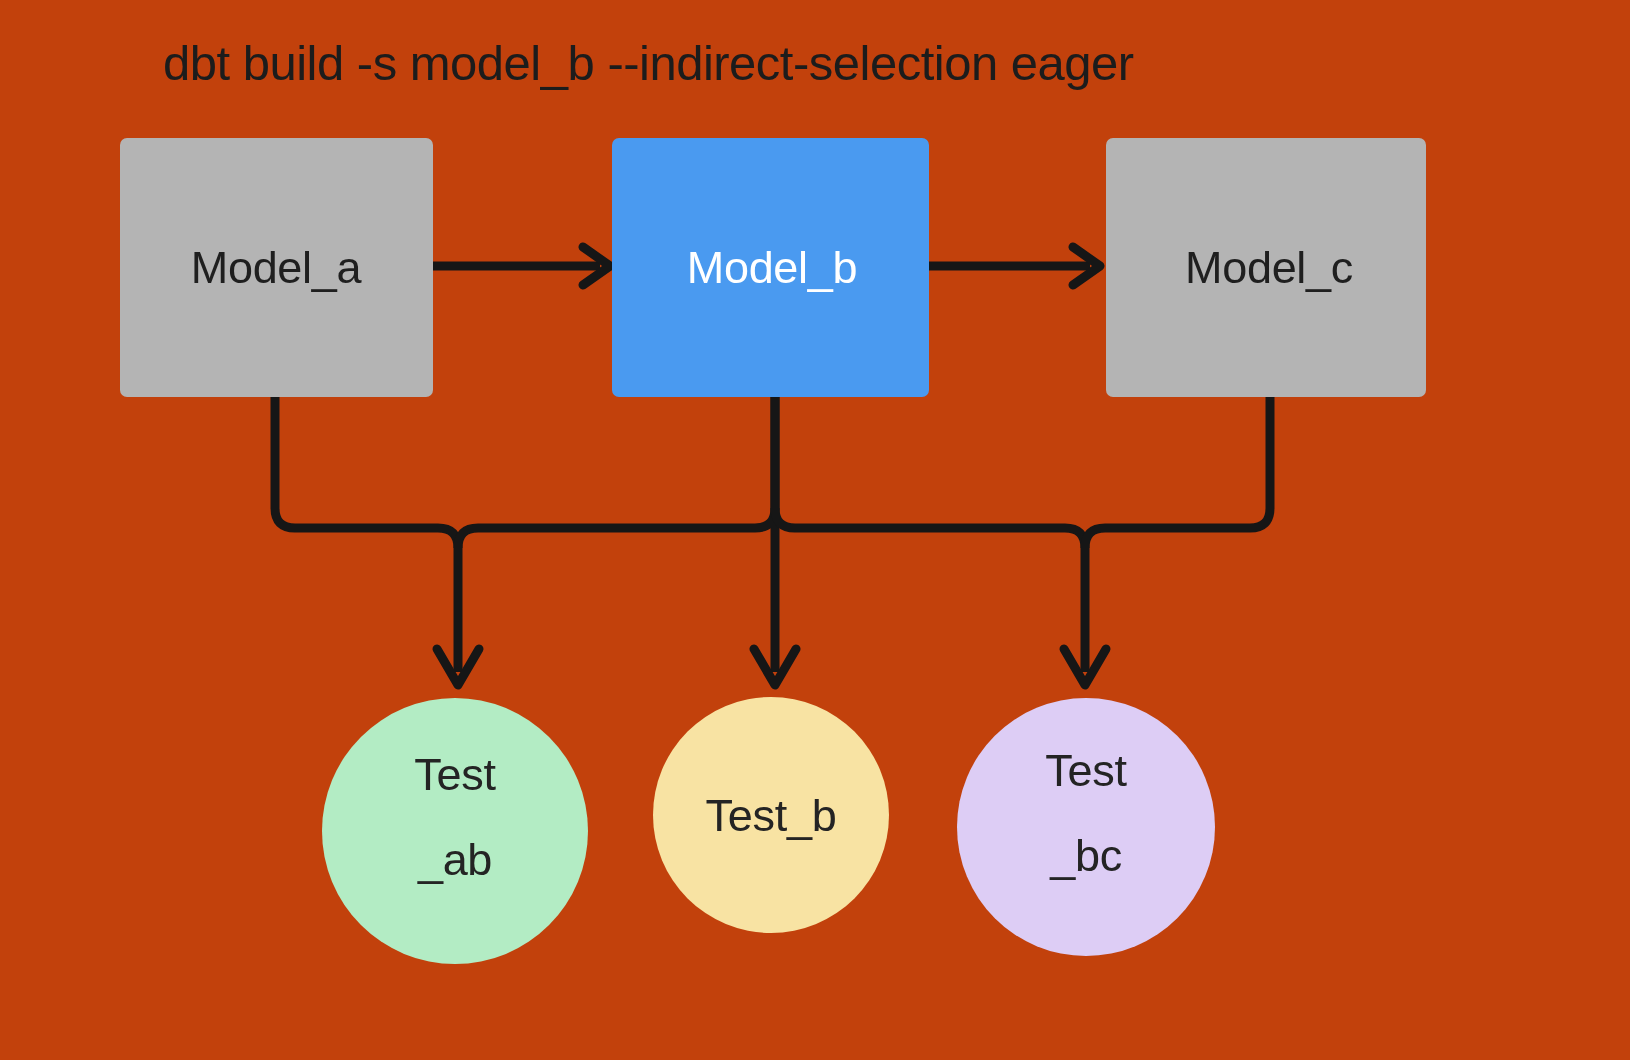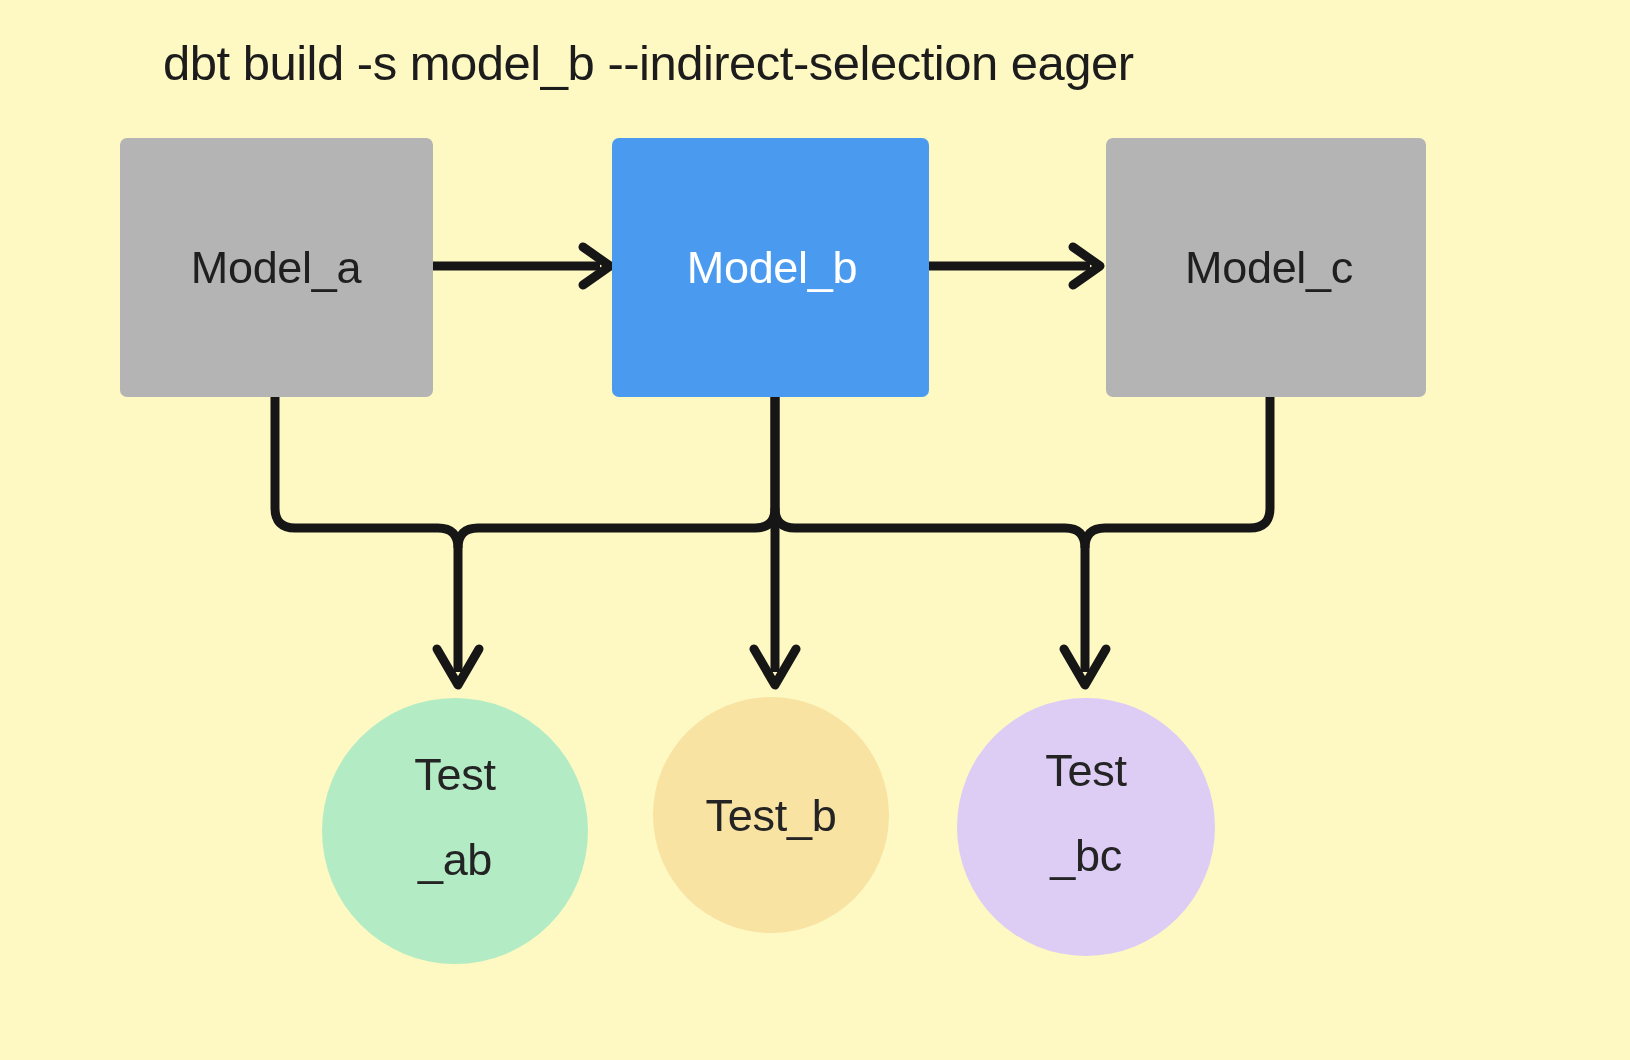--- a/index.html
+++ b/index.html
@@ -11,21 +11,21 @@
   body {
     width: 1630px;
     height: 1060px;
     font-family: "Liberation Sans", sans-serif;
     overflow: hidden;
   }
   #diagram-root {
     position: relative;
     width: 1630px;
     height: 1060px;
-    background: #fef9c3;
+    background: #c2410c;
   }
   svg.canvas {
     position: absolute;
     top: 0;
     left: 0;
     width: 1630px;
     height: 1060px;
     display: block;
   }
   .title-text {

